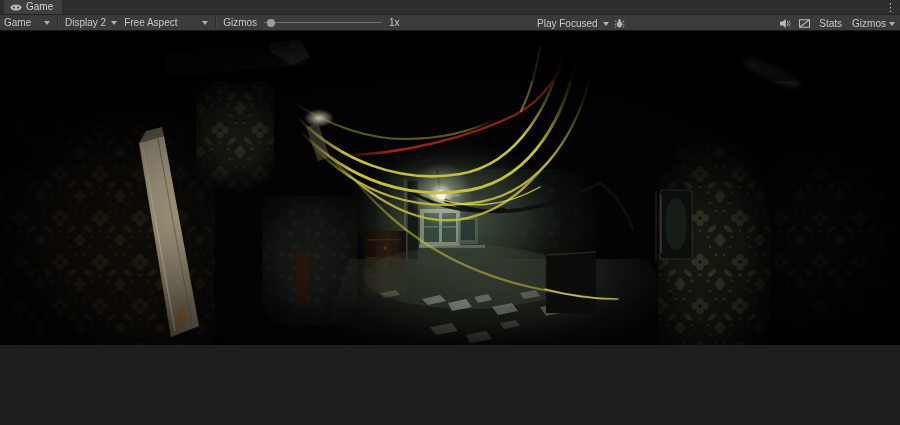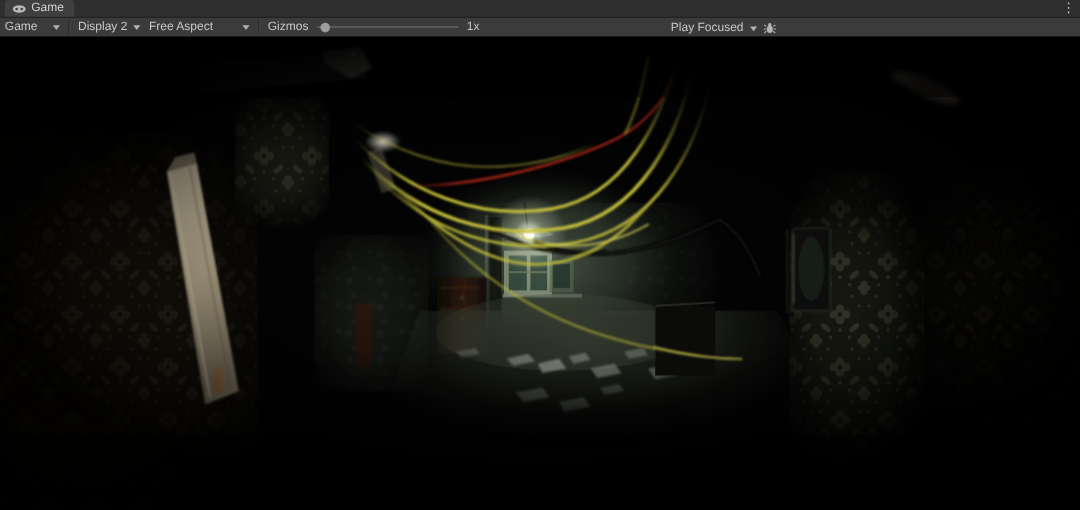--- a/index.html
+++ b/index.html
@@ -1,32 +1,32 @@
 <!DOCTYPE html>
 <html style="--tabbar-bg: #2e2e2e; --toolbar-bg: #3b3b3b; --tab-bg: #3f3f3f; --chrome-text: #c8c8c8; --chrome-border: #232323; --icon-gray: #b5b5b5; --scene-bg: #030303; --cable-yellow: #c6c13c; --cable-yellow-bright: #e8e25a; --cable-red: #9c2418; --bulb-core: #ffffff; --bulb-glow: #e9f7d8; --wallpaper-motif: #8d8164; --wallpaper-tint-left: #4a3b26; --wallpaper-tint-green: #39402c; --window-frame: #9aa78f; --window-pane: #3c5244; --hall-wall-light: #4c5a4a; --floor: #2e342a; --plank-light: #c9bda1; --plank-dark: #6f6654; --dresser-brown: #3a2413; --debris: #aab2a6;"><head>
 <meta charset="utf-8">
 <style>
   html,body{margin:0;padding:0;background:#1e1e1e;}
-  .app{width:900px;height:425px;font-family:"Liberation Sans",sans-serif;
+  .app{width:900px;height:345px;font-family:"Liberation Sans",sans-serif;
        -webkit-font-smoothing:antialiased;position:relative;overflow:hidden;
        background:var(--scene-bg,#030303);}
   
   .tabbar{height:15px;background:var(--tabbar-bg,#2e2e2e);display:flex;align-items:flex-end;
           border-bottom:1px solid var(--chrome-border,#232323);position:relative;box-sizing:border-box;}
   .tab{height:14px;display:flex;align-items:center;gap:4px;padding:0 9px 0 6px;margin-left:4px;
        background:var(--tab-bg,#3f3f3f);border-radius:3px 3px 0 0;}
   .tab span{font-size:10px;line-height:10px;color:#d4d4d4;}
   .kebab{position:absolute;right:4px;top:0px;color:#c0c0c0;font-size:11px;line-height:14px;cursor:pointer;}
   
   .toolbar{height:16px;background:var(--toolbar-bg,#3b3b3b);position:relative;
            display:flex;align-items:center;font-size:10px;color:var(--chrome-text,#c8c8c8);
            border-bottom:1px solid #1a1a1a;box-sizing:border-box;}
   .grp{display:flex;align-items:center;}
   .grp-left{margin-left:4px;gap:7px;}
-  .grp-play{position:absolute;left:559px;top:0;height:16px;gap:5px;}
+  .grp-play{position:absolute;left:537px;top:0;height:16px;gap:5px;}
   .grp-right{position:absolute;right:3px;top:0;height:16px;gap:6px;}
   .dd{display:flex;align-items:center;gap:5px;cursor:pointer;}
   .caret{width:0;height:0;border-left:3.5px solid transparent;border-right:3.5px solid transparent;
          border-top:4px solid #b0b0b0;margin-top:1px;}
   .vdiv{width:1px;height:11px;background:#2c2c2c;box-shadow:1px 0 0 #474747;}
   .slider{position:relative;width:118px;height:10px;cursor:pointer;}
   .slider .track{position:absolute;left:0;right:0;top:4.5px;height:1px;background:#6e6e6e;}
   .slider .thumb{position:absolute;left:3px;top:1px;width:8px;height:8px;border-radius:50%;background:#9d9d9d;}
   .tbtn{display:flex;align-items:center;gap:3px;cursor:pointer;padding:0 2px;}
   .icon{display:block;}
@@ -90,20 +90,38 @@
           <line x1="2.4" y1="6.2" x2="0.5" y2="6.2"></line>
             <line x1="8.6" y1="6.2" x2="10.5" y2="6.2"></line>
           <line x1="2.6" y1="8" x2="1" y2="9.5"></line>
             <line x1="8.4" y1="8" x2="10" y2="9.5"></line>
         </g>
         <circle cx="5.5" cy="2.6" r="1.4" fill="#b5b5b5"></circle>
         <ellipse cx="5.5" cy="6.3" rx="2.5" ry="3.1" fill="#b5b5b5"></ellipse>
       </svg>
     </div>
 
+    <div class="grp grp-right">
+      <svg class="icon" width="13" height="11" viewBox="0 0 13 11">
+        <polygon points="1,3.6 3.8,3.6 6.8,1 6.8,10 3.8,7.4 1,7.4" fill="#b8b8b8"></polygon>
+        <path d="M8.4,3.2 Q10,5.5 8.4,7.8" stroke="#b8b8b8" stroke-width="1" fill="none"></path>
+        <path d="M10,2.2 Q12.4,5.5 10,8.8" stroke="#8a8a8a" stroke-width="1" fill="none"></path>
+      </svg>
+      <svg class="icon" width="13" height="11" viewBox="0 0 13 11">
+        <rect x="1.5" y="1.8" width="10" height="7.4" fill="none" stroke="#b8b8b8" stroke-width="1.1"></rect>
+        <line x1="1.8" y1="9" x2="11.2" y2="2" stroke="#b8b8b8" stroke-width="1.1"></line>
+      </svg>
+      <div class="tbtn">
+        <span>Stats</span>
+      </div>
+      <div class="tbtn">
+        <span>Gizmos</span>
+        <span class="caret"></span>
+      </div>
+    </div>
   </div>
 
   <div class="viewport">
     <svg width="900" height="394" viewBox="0 0 900 394">
       <defs>
         <radialGradient id="fg">
           <stop offset="0" stop-color="#ffffff"></stop>
             <stop offset="0.45" stop-color="#cccccc"></stop>
           <stop offset="0.75" stop-color="#555555"></stop>
             <stop offset="1" stop-color="#000000"></stop>

